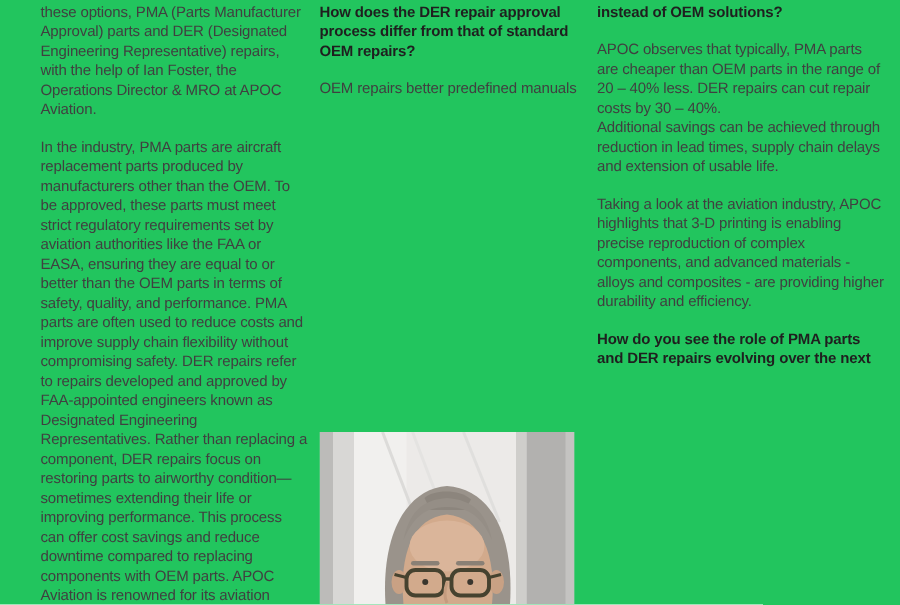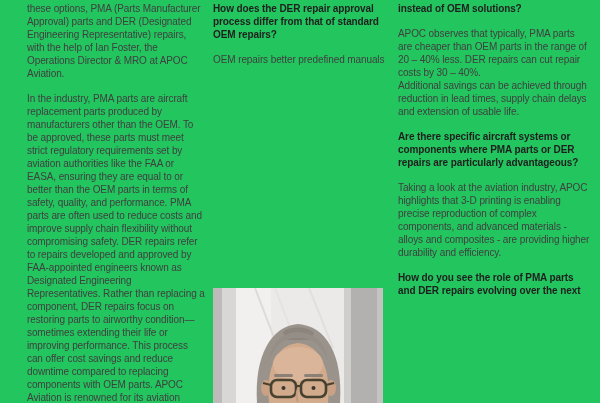--- a/index.html
+++ b/index.html
@@ -46,21 +46,20 @@
 
   <div class="col col-2">
     <p class="q-heading">How does the DER repair approval process differ from that of standard OEM repairs?</p>
     <p class="para">OEM repairs better predefined manuals</p>
   </div>
 
   <div class="col col-3">
     <p class="q-heading">instead of OEM solutions?</p>
     <p class="para prewrap">APOC observes that typically, PMA parts are cheaper than OEM parts in the range of 20 – 40% less. DER repairs can cut repair costs by 30 – 40%.
 Additional savings can be achieved through reduction in lead times, supply chain delays and extension of usable life.</p>
-    <p class="q-heading">Are there specific aircraft systems or components where PMA parts or DER repairs are particularly advantageous?</p>
     <p class="para">Taking a look at the aviation industry, APOC highlights that 3-D printing is enabling precise reproduction of complex components, and advanced materials - alloys and composites - are providing higher durability and efficiency.</p>
     <p class="q-heading">How do you see the role of PMA parts and DER repairs evolving over the next</p>
   </div>
 
   <div class="photo" title="Portrait photo of a man with gray hair and glasses in front of a light building facade">
     <svg width="170" height="115" viewBox="0 0 170 115" xmlns="http://www.w3.org/2000/svg" aria-hidden="true">
 
       <rect x="0" y="0" width="170" height="115" fill="#eceae8"></rect>
       <rect x="0" y="0" width="9" height="115" fill="#bcbbb9"></rect>
       <rect x="9" y="0" width="14" height="115" fill="#d8d7d5"></rect>

